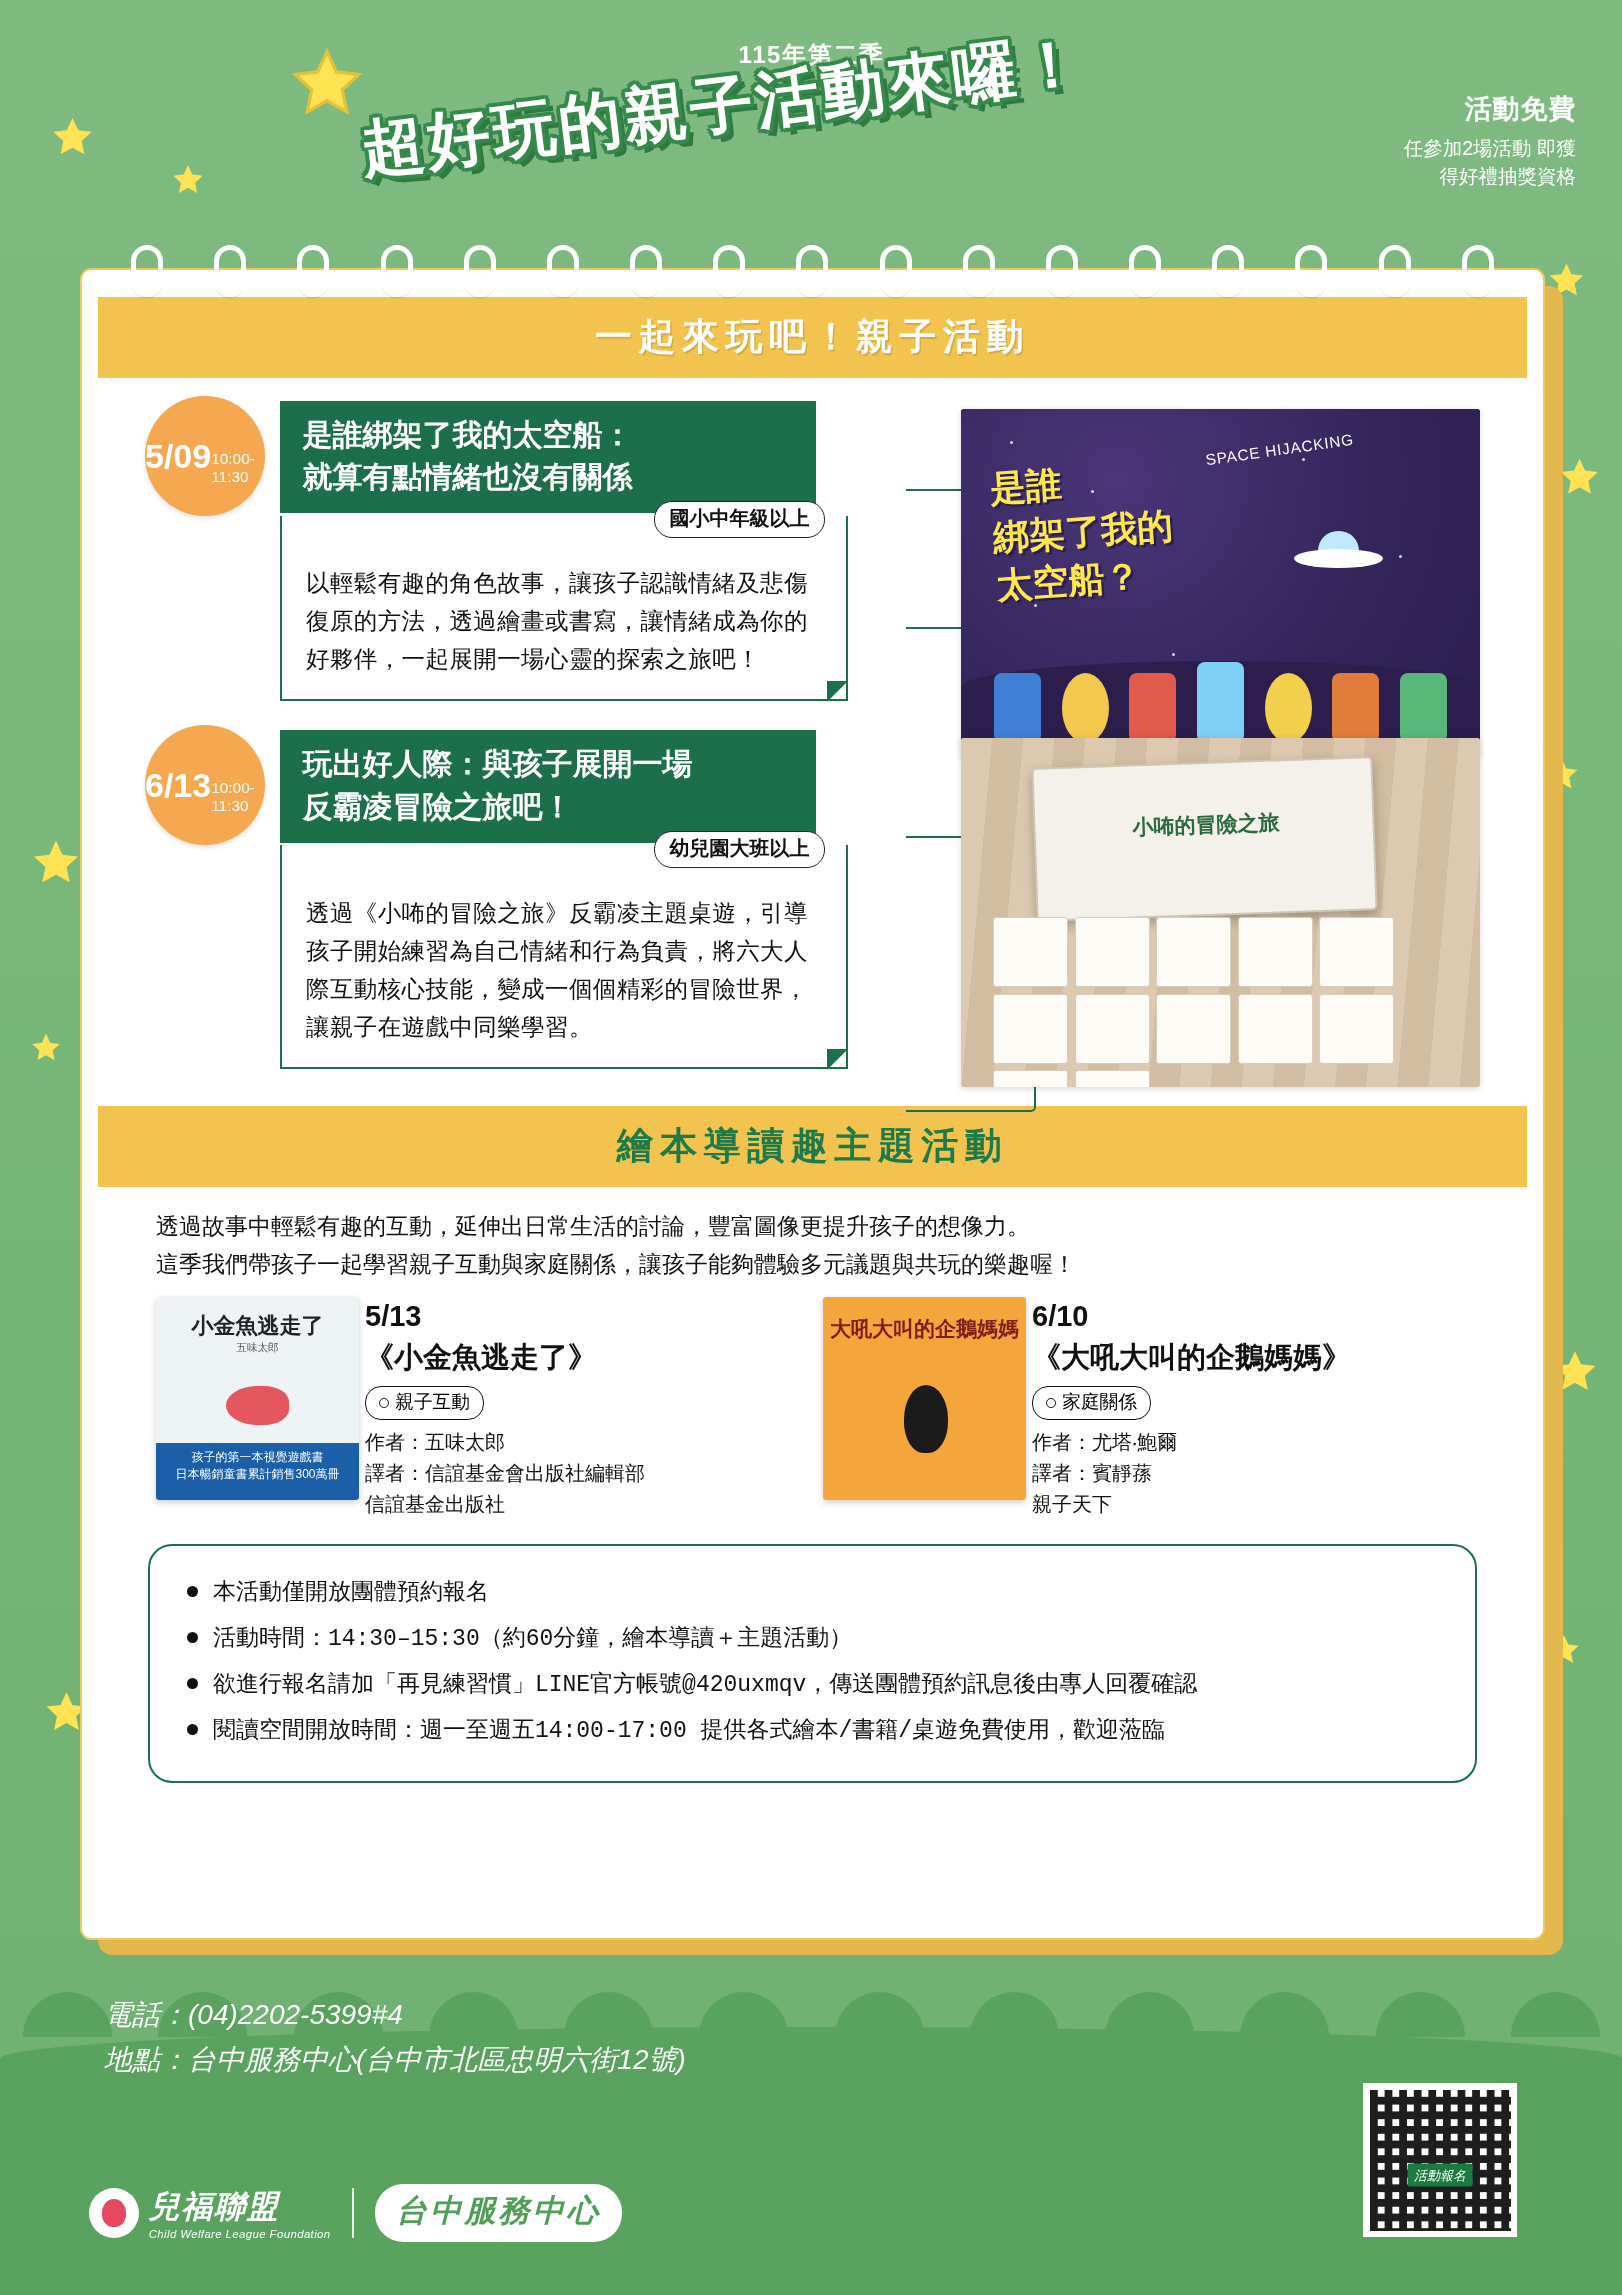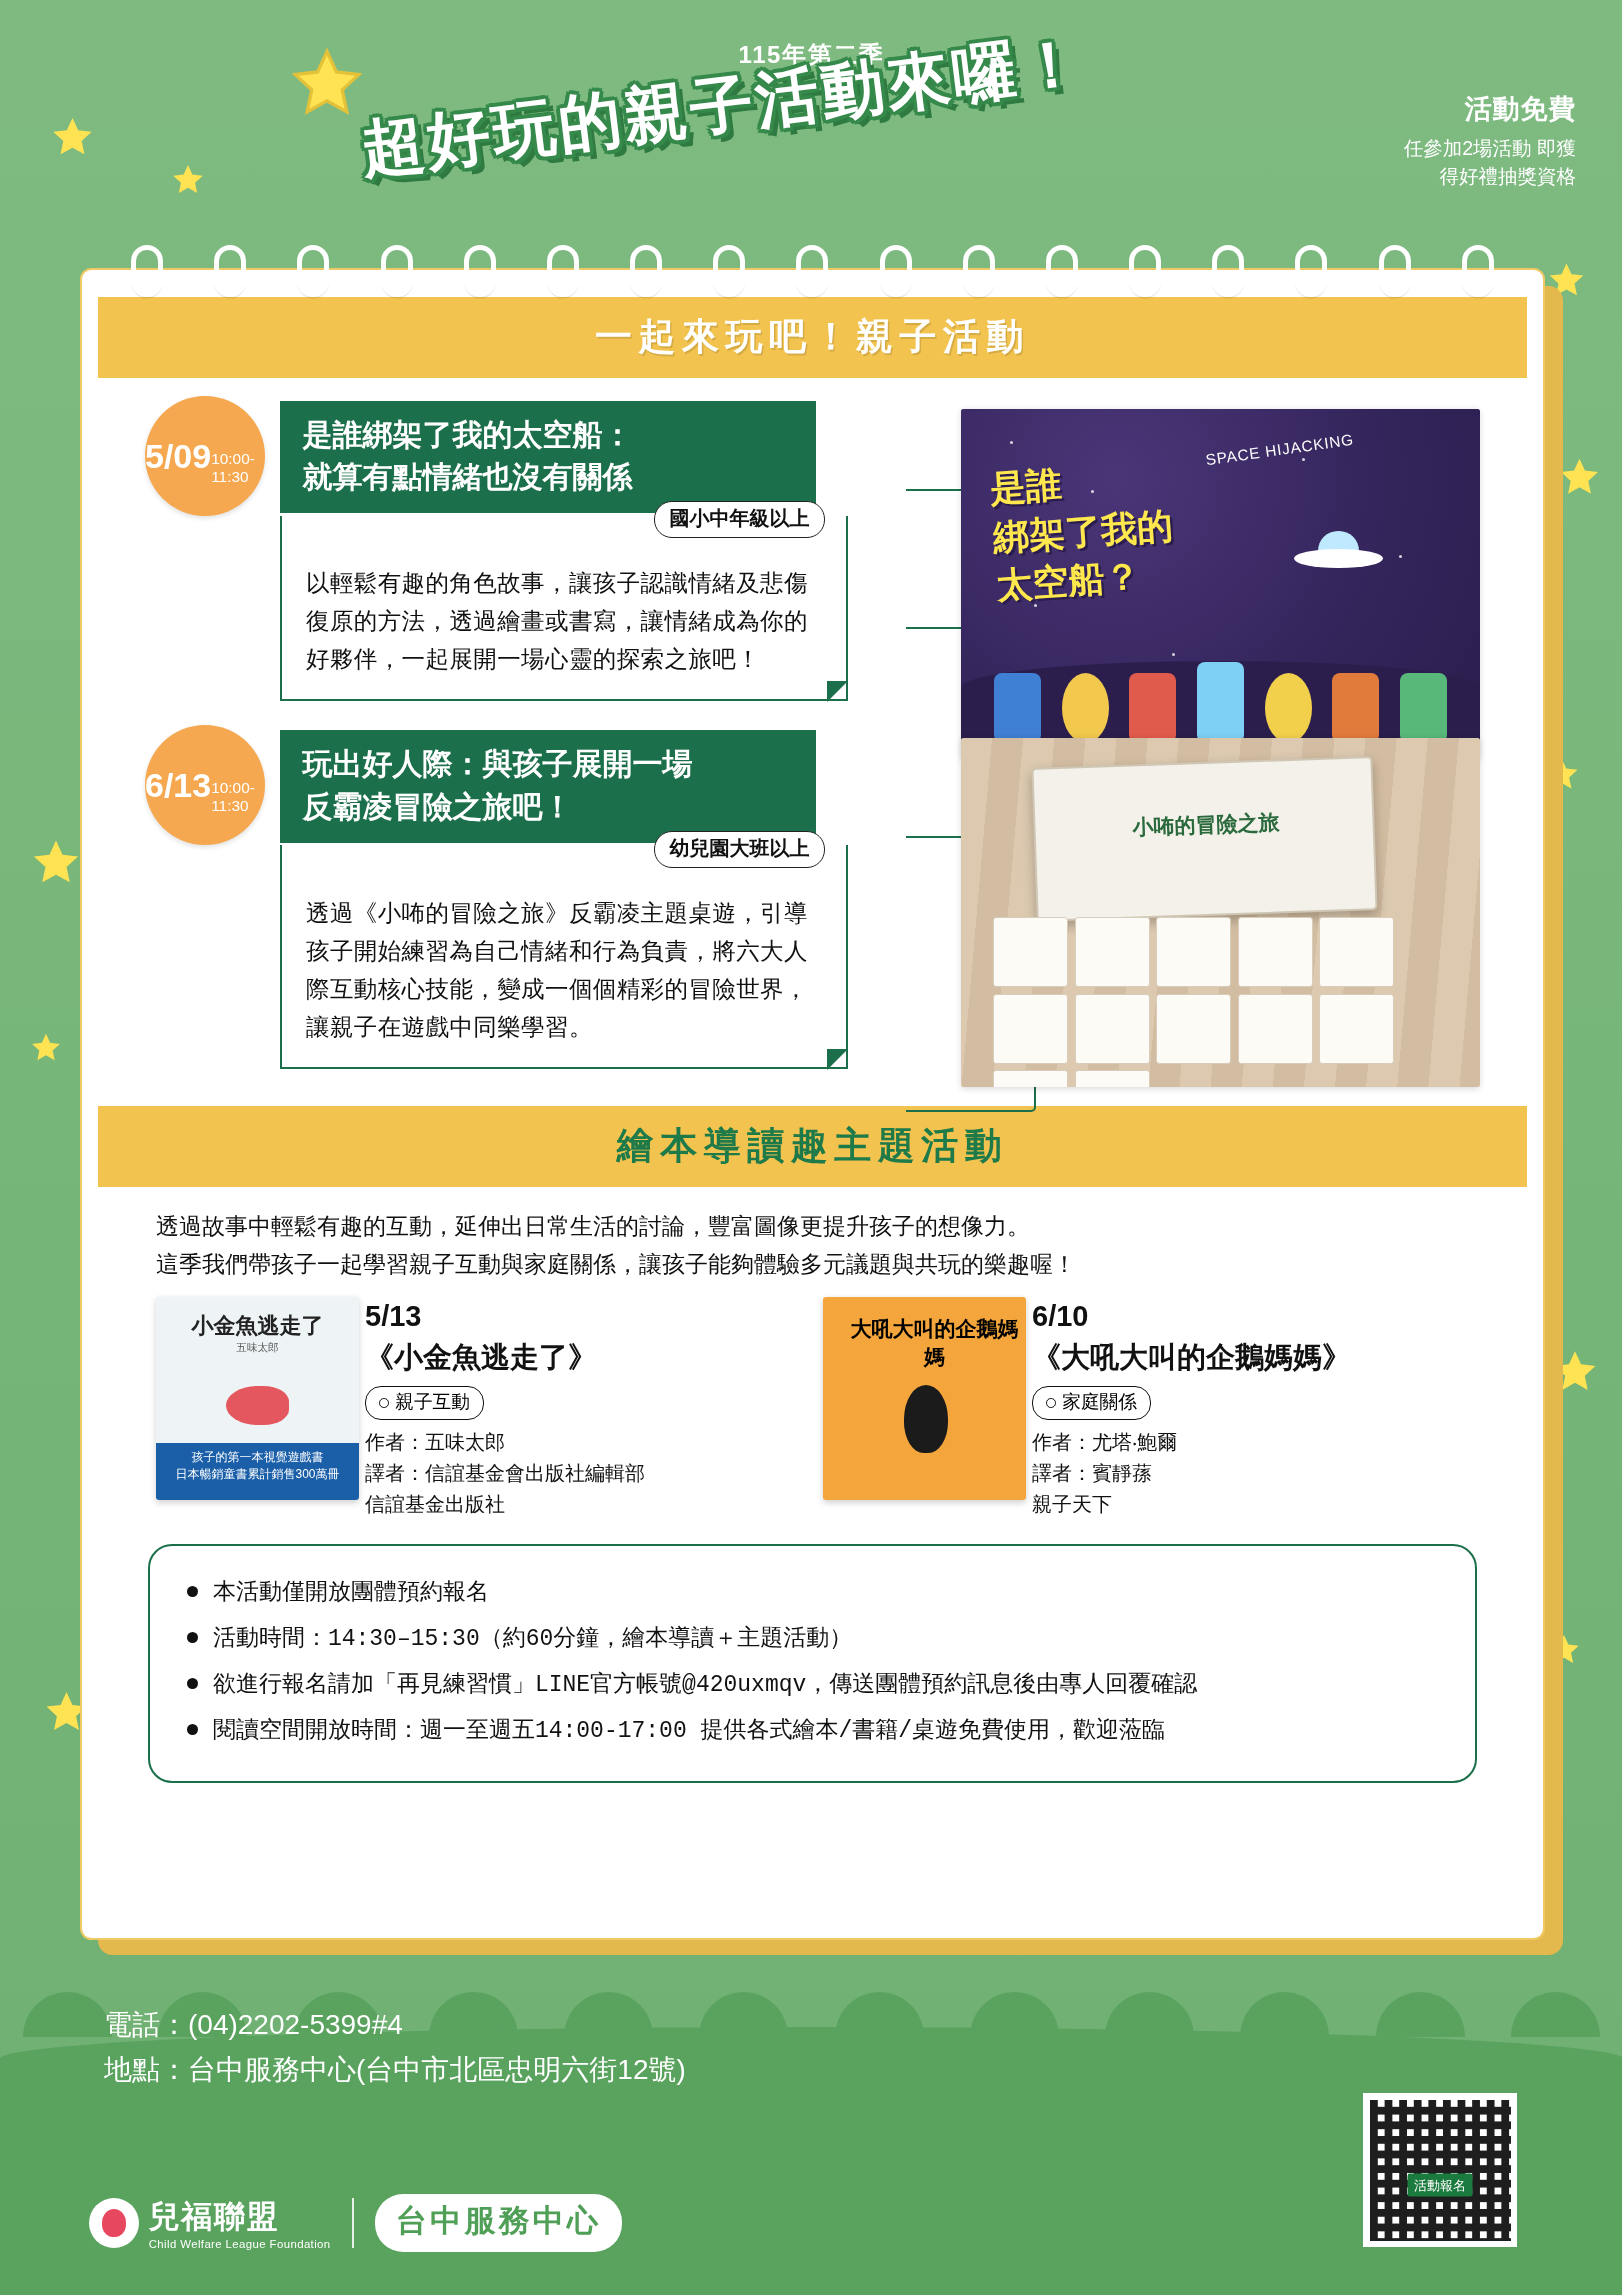--- a/index.html
+++ b/index.html
@@ -204,42 +204,42 @@
   }
   .books { display:flex; padding:8px 58px 0; gap:21px; }
   .book { display:flex; gap:6px; flex:1; }
   .book-cover { width:203px; height:203px; border-radius:3.2px; overflow:hidden; box-shadow:0 2.4px 6.5px rgba(0,0,0,.18); flex:0 0 203px;}
   .cover-a { background:#eef3f6; position:relative; }
   .cover-a .ca-title { position:absolute; top:14.6px; left:0; right:0; text-align:center; font-size:22px; font-weight:bold; color:#222;}
   .cover-a .ca-sub { position:absolute; top:44px; left:0; right:0; text-align:center; font-size:10.6px; color:#555;}
   .cover-a .fish { position:absolute; left:70px; top:89px; width:63px; height:39px; background:#e4575f; border-radius:50% 40% 40% 50%;}
   .cover-a .band { position:absolute; left:0; right:0; bottom:0; height:57px; background:#1a5fa8; color:#fff; font-size:12px; text-align:center; padding-top:6.5px; line-height:1.4;}
   .cover-b { background:#f4a63c; position:relative; }
-  .cover-b .cb-title { position:absolute; top:18px; left:0; right:0; text-align:center; font-size:21px; font-weight:bold; color:#000000;padding-left:20px;}
+  .cover-b .cb-title { position:absolute; top:18px; left:0; right:0; text-align:center; font-size:21px; font-weight:bold; color:#7f1d1d;}
   .cover-b .peng { position:absolute; left:81px; top:88px; width:44px; height:68px; background:#1b1b1b; border-radius:50% 50% 45% 45%;}
   .book-info { padding-top:3.2px; }
   .book-date { font-size:29px; font-weight:bold; color:#111; }
   .book-name { font-size:29px; font-weight:bold; color:#111; margin-top:4.9px; }
   .book-tag {
     display:inline-block; border:1.6px solid #111; border-radius:16px;
     padding:2.4px 13px 4px; font-size:18.7px; margin:8px 0 6.5px;
   }
   .book-tag .ring-dot { display:inline-block; width:9.7px; height:9.7px; border:1.6px solid #111; border-radius:50%; margin-right:6.5px; vertical-align:middle;}
   .book-meta { font-size:20px; line-height:1.55; color:#111; }
 
   
   .notes {
     margin:24px 50px 0; border:2.4px solid #1b6f4a; border-radius:24px;
     padding:19.5px 32px 21px; background:#fff;
   }
   .note { display:flex; align-items:flex-start; font-size:23px; line-height:1.5; margin:11.4px 0; color:#111;font-family:Liberation Mono, monospace;}
   .note .bullet { width:11.4px; height:11.4px; border-radius:50%; background:#111; margin:9.7px 14.6px 0 4.9px; flex:0 0 11.4px;}
 
   
-  .footer { position:absolute; left:0; right:0; bottom:1px; height:341px; color:#fff; }
+  .footer { position:absolute; left:0; right:0; bottom:11px; height:341px; color:#fff;font-style:italic; }
   .contact { position:absolute; left:104px; top:50px; font-size:28px; line-height:1.6; }
   .logos { position:absolute; left:89px; bottom:42px; display:flex; align-items:center; gap:21px;}
   .cwlf { display:flex; align-items:center; gap:9.7px;}
   .cwlf .mark { width:50px; height:50px; background:#fff; border-radius:50%; position:relative;}
   .cwlf .mark:after{ content:""; position:absolute; left:13px; top:11.4px; width:24px; height:28px; background:#e8485f; border-radius:50% 50% 45% 45%;}
   .cwlf .txt .cn { font-size:31px; font-weight:bold; color:#fff; letter-spacing:1.6px;}
   .cwlf .txt .en { font-size:11.4px; color:#fff; letter-spacing:0.4px;}
   .divider { width:2.4px; height:50px; background:#ffffff; opacity:.85;}
   .center-badge {
     background:#ffffff; color:#4f9f57; font-size:31px; font-weight:bold;

